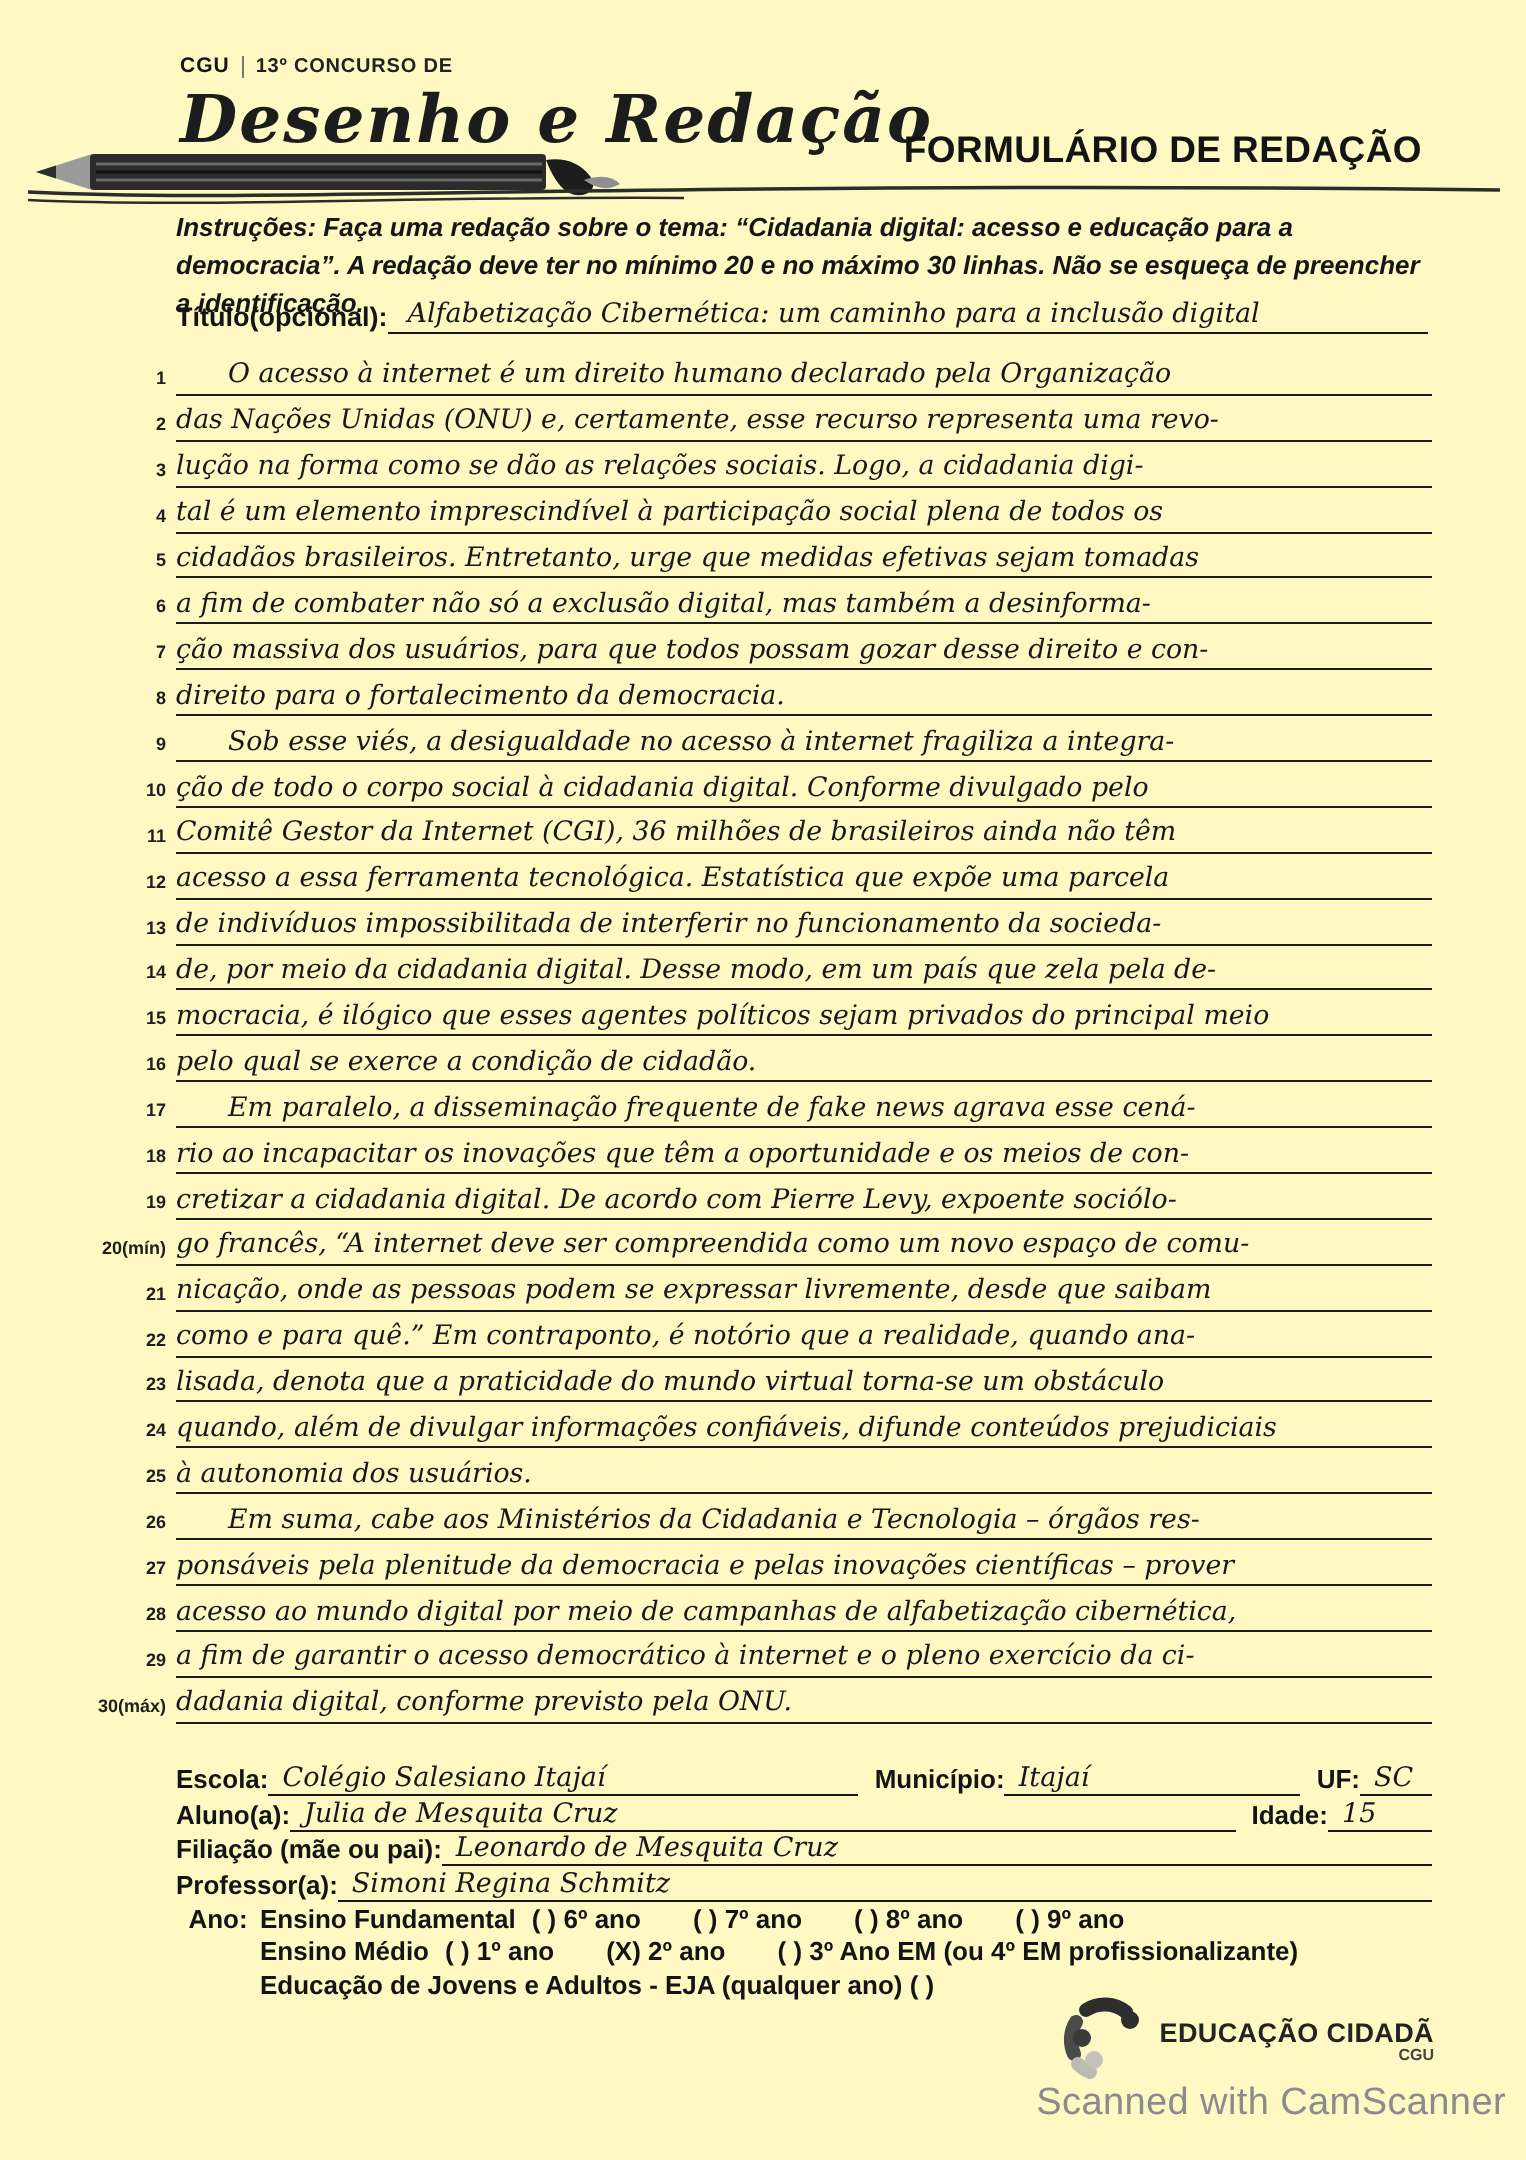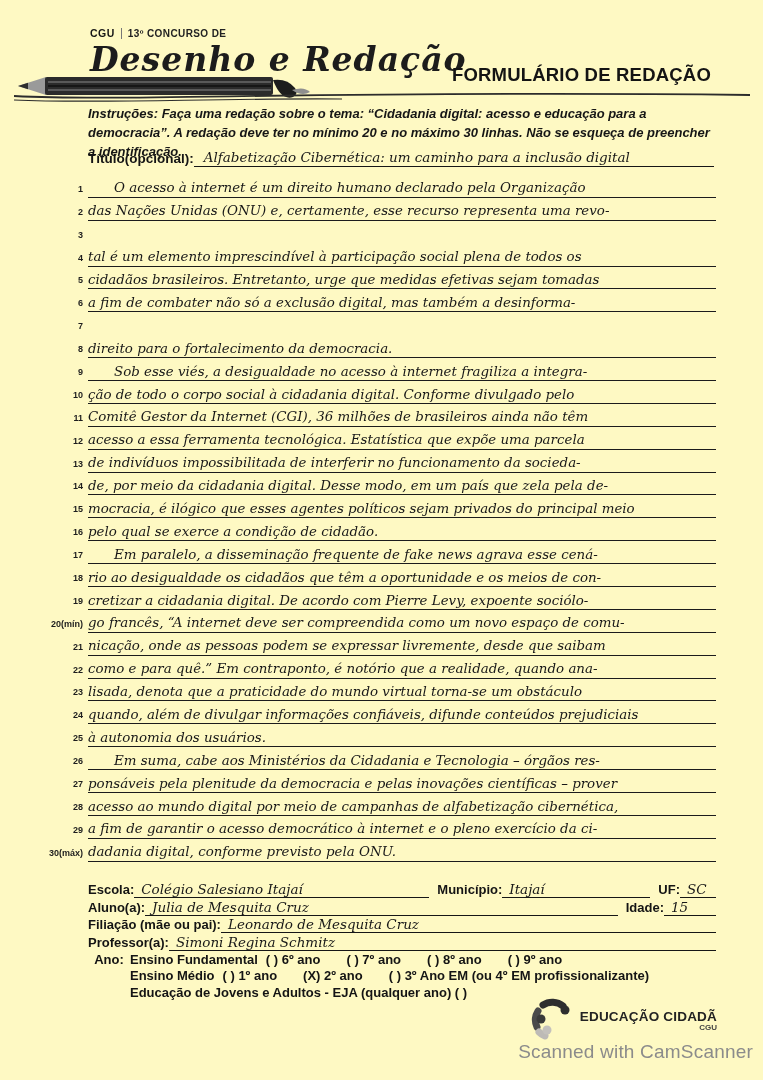--- a/index.html
+++ b/index.html
@@ -119,35 +119,37 @@
       <div class="essay-line">
         <span class="line-num">1</span>
         <span class="line-text hw indent">O acesso à internet é um direito humano declarado pela Organização</span>
       </div>
       <div class="essay-line">
         <span class="line-num">2</span>
         <span class="line-text hw">das Nações Unidas (ONU) e, certamente, esse recurso representa uma revo-</span>
       </div>
       <div class="essay-line">
         <span class="line-num">3</span>
+        <span class="line-text hw">lução na forma como se dão as relações sociais. Logo, a cidadania digi-</span>
       </div>
       <div class="essay-line">
         <span class="line-num">4</span>
         <span class="line-text hw">tal é um elemento imprescindível à participação social plena de todos os</span>
       </div>
       <div class="essay-line">
         <span class="line-num">5</span>
         <span class="line-text hw">cidadãos brasileiros. Entretanto, urge que medidas efetivas sejam tomadas</span>
       </div>
       <div class="essay-line">
         <span class="line-num">6</span>
         <span class="line-text hw">a fim de combater não só a exclusão digital, mas também a desinforma-</span>
       </div>
       <div class="essay-line">
         <span class="line-num">7</span>
+        <span class="line-text hw">ção massiva dos usuários, para que todos possam gozar desse direito e con-</span>
       </div>
       <div class="essay-line">
         <span class="line-num">8</span>
         <span class="line-text hw">direito para o fortalecimento da democracia.</span>
       </div>
       <div class="essay-line">
         <span class="line-num">9</span>
         <span class="line-text hw indent">Sob esse viés, a desigualdade no acesso à internet fragiliza a integra-</span>
       </div>
       <div class="essay-line">
@@ -177,21 +179,21 @@
       <div class="essay-line">
         <span class="line-num">16</span>
         <span class="line-text hw">pelo qual se exerce a condição de cidadão.</span>
       </div>
       <div class="essay-line">
         <span class="line-num">17</span>
         <span class="line-text hw indent">Em paralelo, a disseminação frequente de fake news agrava esse cená-</span>
       </div>
       <div class="essay-line">
         <span class="line-num">18</span>
-        <span class="line-text hw">rio ao desigualdade os cidadãos que têm a oportunidade e os meios de con-</span>
+        <span class="line-text hw">rio ao incapacitar os inovações que têm a oportunidade e os meios de con-</span>
       </div>
       <div class="essay-line">
         <span class="line-num">19</span>
         <span class="line-text hw">cretizar a cidadania digital. De acordo com Pierre Levy, expoente sociólo-</span>
       </div>
       <div class="essay-line">
         <span class="line-num">20(mín)</span>
         <span class="line-text hw">go francês, “A internet deve ser compreendida como um novo espaço de comu-</span>
       </div>
       <div class="essay-line">

